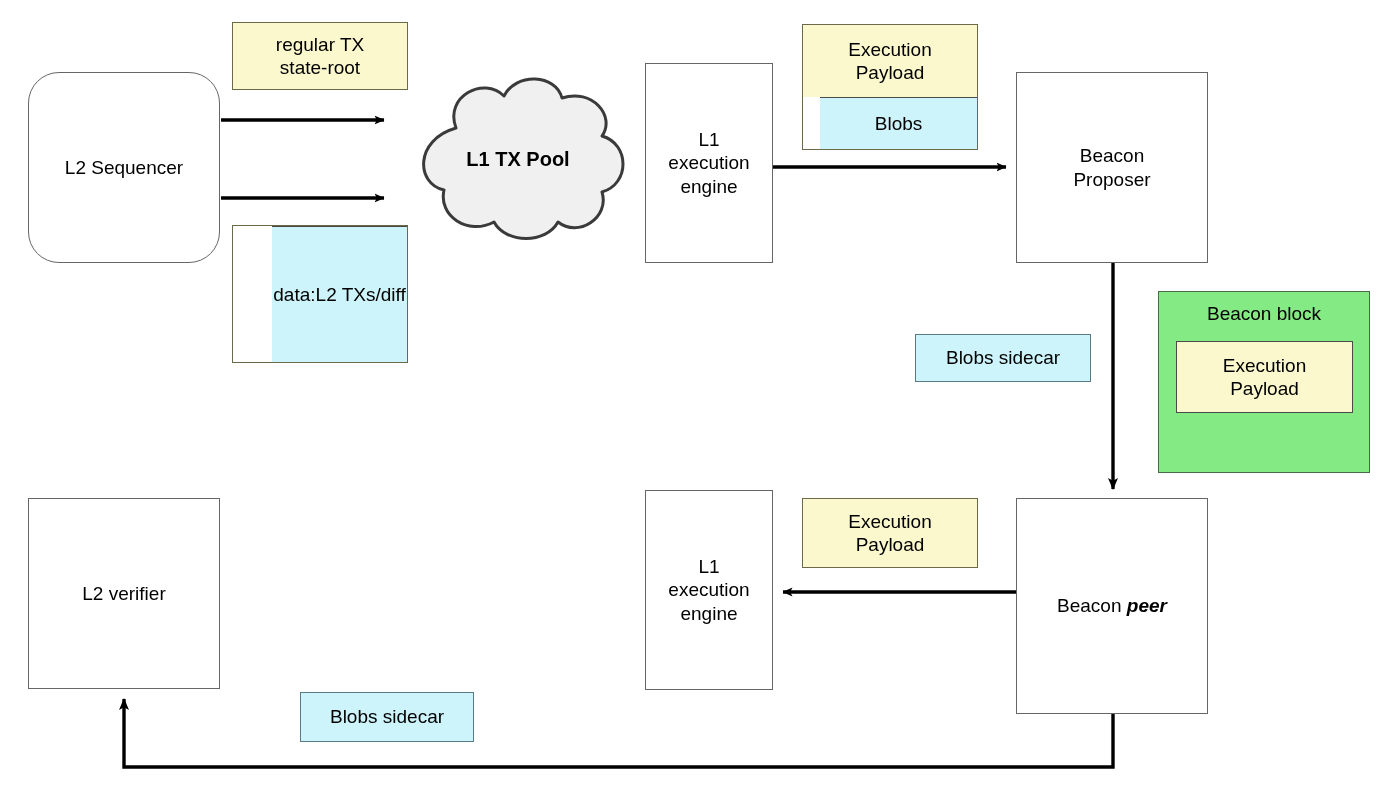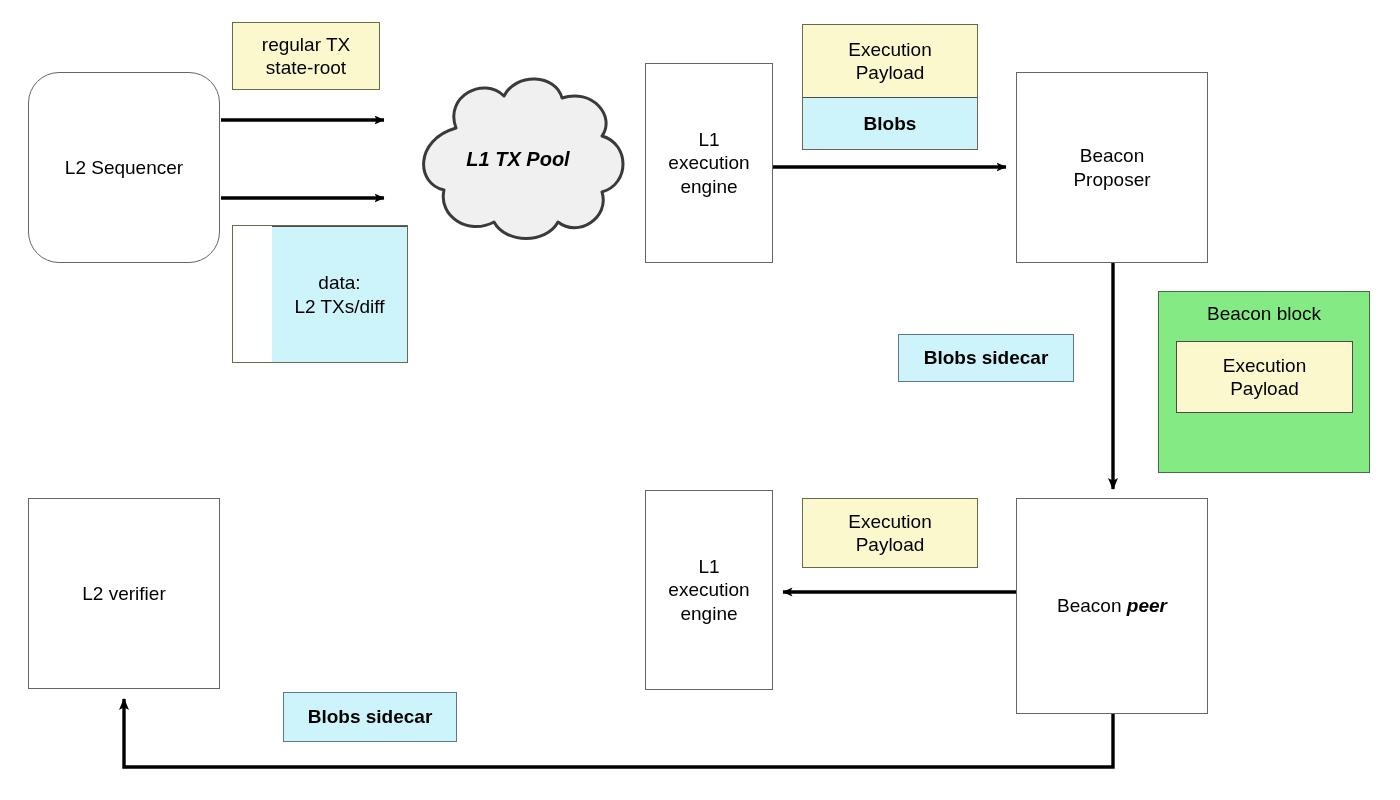--- a/index.html
+++ b/index.html
@@ -40,21 +40,22 @@
     background: #cdf4fb;
     border: 1.6px solid #5a7a85;
     font-size: 19px;
   }
   .green {
     background: #84eb84;
     border: 1.6px solid #4a6a4a;
     font-size: 19px;
   }
   .bold {
-    font-weight: bold;
+    font-weight: normal;
+    margin-left: 17px;
   }
   .stack {
     position: absolute;
     box-sizing: border-box;
     border: 1.6px solid #6a6a4a;
     display: flex;
     flex-direction: column;
   }
   .stack > .seg {
     box-sizing: border-box;
@@ -140,45 +141,45 @@
 
     <line x1="1016" y1="592" x2="783" y2="592" stroke="#000" stroke-width="3.4" marker-end="url(#arrowL)"></line>
 
     <polyline points="1113,690 1113,767 124,767 124,699" fill="none" stroke="#000" stroke-width="3.4" marker-end="url(#arrowU)"></polyline>
   </svg>
 
   <div class="node plain-box" style="left:28px; top:72px; width:192px; height:191px;border-radius:31px;">
     <span>L2 Sequencer</span>
   </div>
 
-  <div class="node yellow" style="left:232px; top:22px; width:148px; height:68px; flex-direction:column;">
+  <div class="node yellow" style="left:232px; top:22px; width:176px; height:68px; flex-direction:column;">
     <span>regular TX</span>
     <span>state-root</span>
   </div>
 
   <div class="stack" style="left:232px; top:225px; width:176px; height:138px;">
-    <div class="seg seg-cyan" style="flex:1; flex-direction:column;margin-left:39px;">
+    <div class="seg seg-cyan" style="flex:1; margin-left:39px;">
       <span>data:</span>
       <span>L2 TXs/diff</span>
     </div>
   </div>
 
   <div class="cloud-wrap" style="left:400px; top:70px; width:236px; height:176px;">
     <svg width="236" height="176" viewBox="0 0 236 176">
       <path d="M56,58
                C 44,26 84,6 104,26
                C 116,2 156,4 162,28
                C 192,18 216,46 202,66
                C 230,74 230,114 202,122
                C 210,148 178,168 158,152
                C 146,174 106,174 94,152
                C 68,166 38,146 44,120
                C 16,114 14,70 56,58 Z" fill="#f0f0f0" stroke="#3a3a3a" stroke-width="3" stroke-linejoin="round"></path>
     </svg>
-    <div class="cloud-label" style="top:78px;font-style:italic;">L1 TX Pool</div>
+    <div class="cloud-label" style="top:78px;">L1 TX Pool</div>
   </div>
 
   <div class="node plain-box" style="left:645px; top:63px; width:128px; height:200px; flex-direction:column;">
     <span>L1</span>
     <span>execution</span>
     <span>engine</span>
   </div>
 
   <div class="stack" style="left:802px; top:24px; width:176px; height:126px;">
     <div class="seg seg-yellow" style="height:72px; flex-direction:column;">

